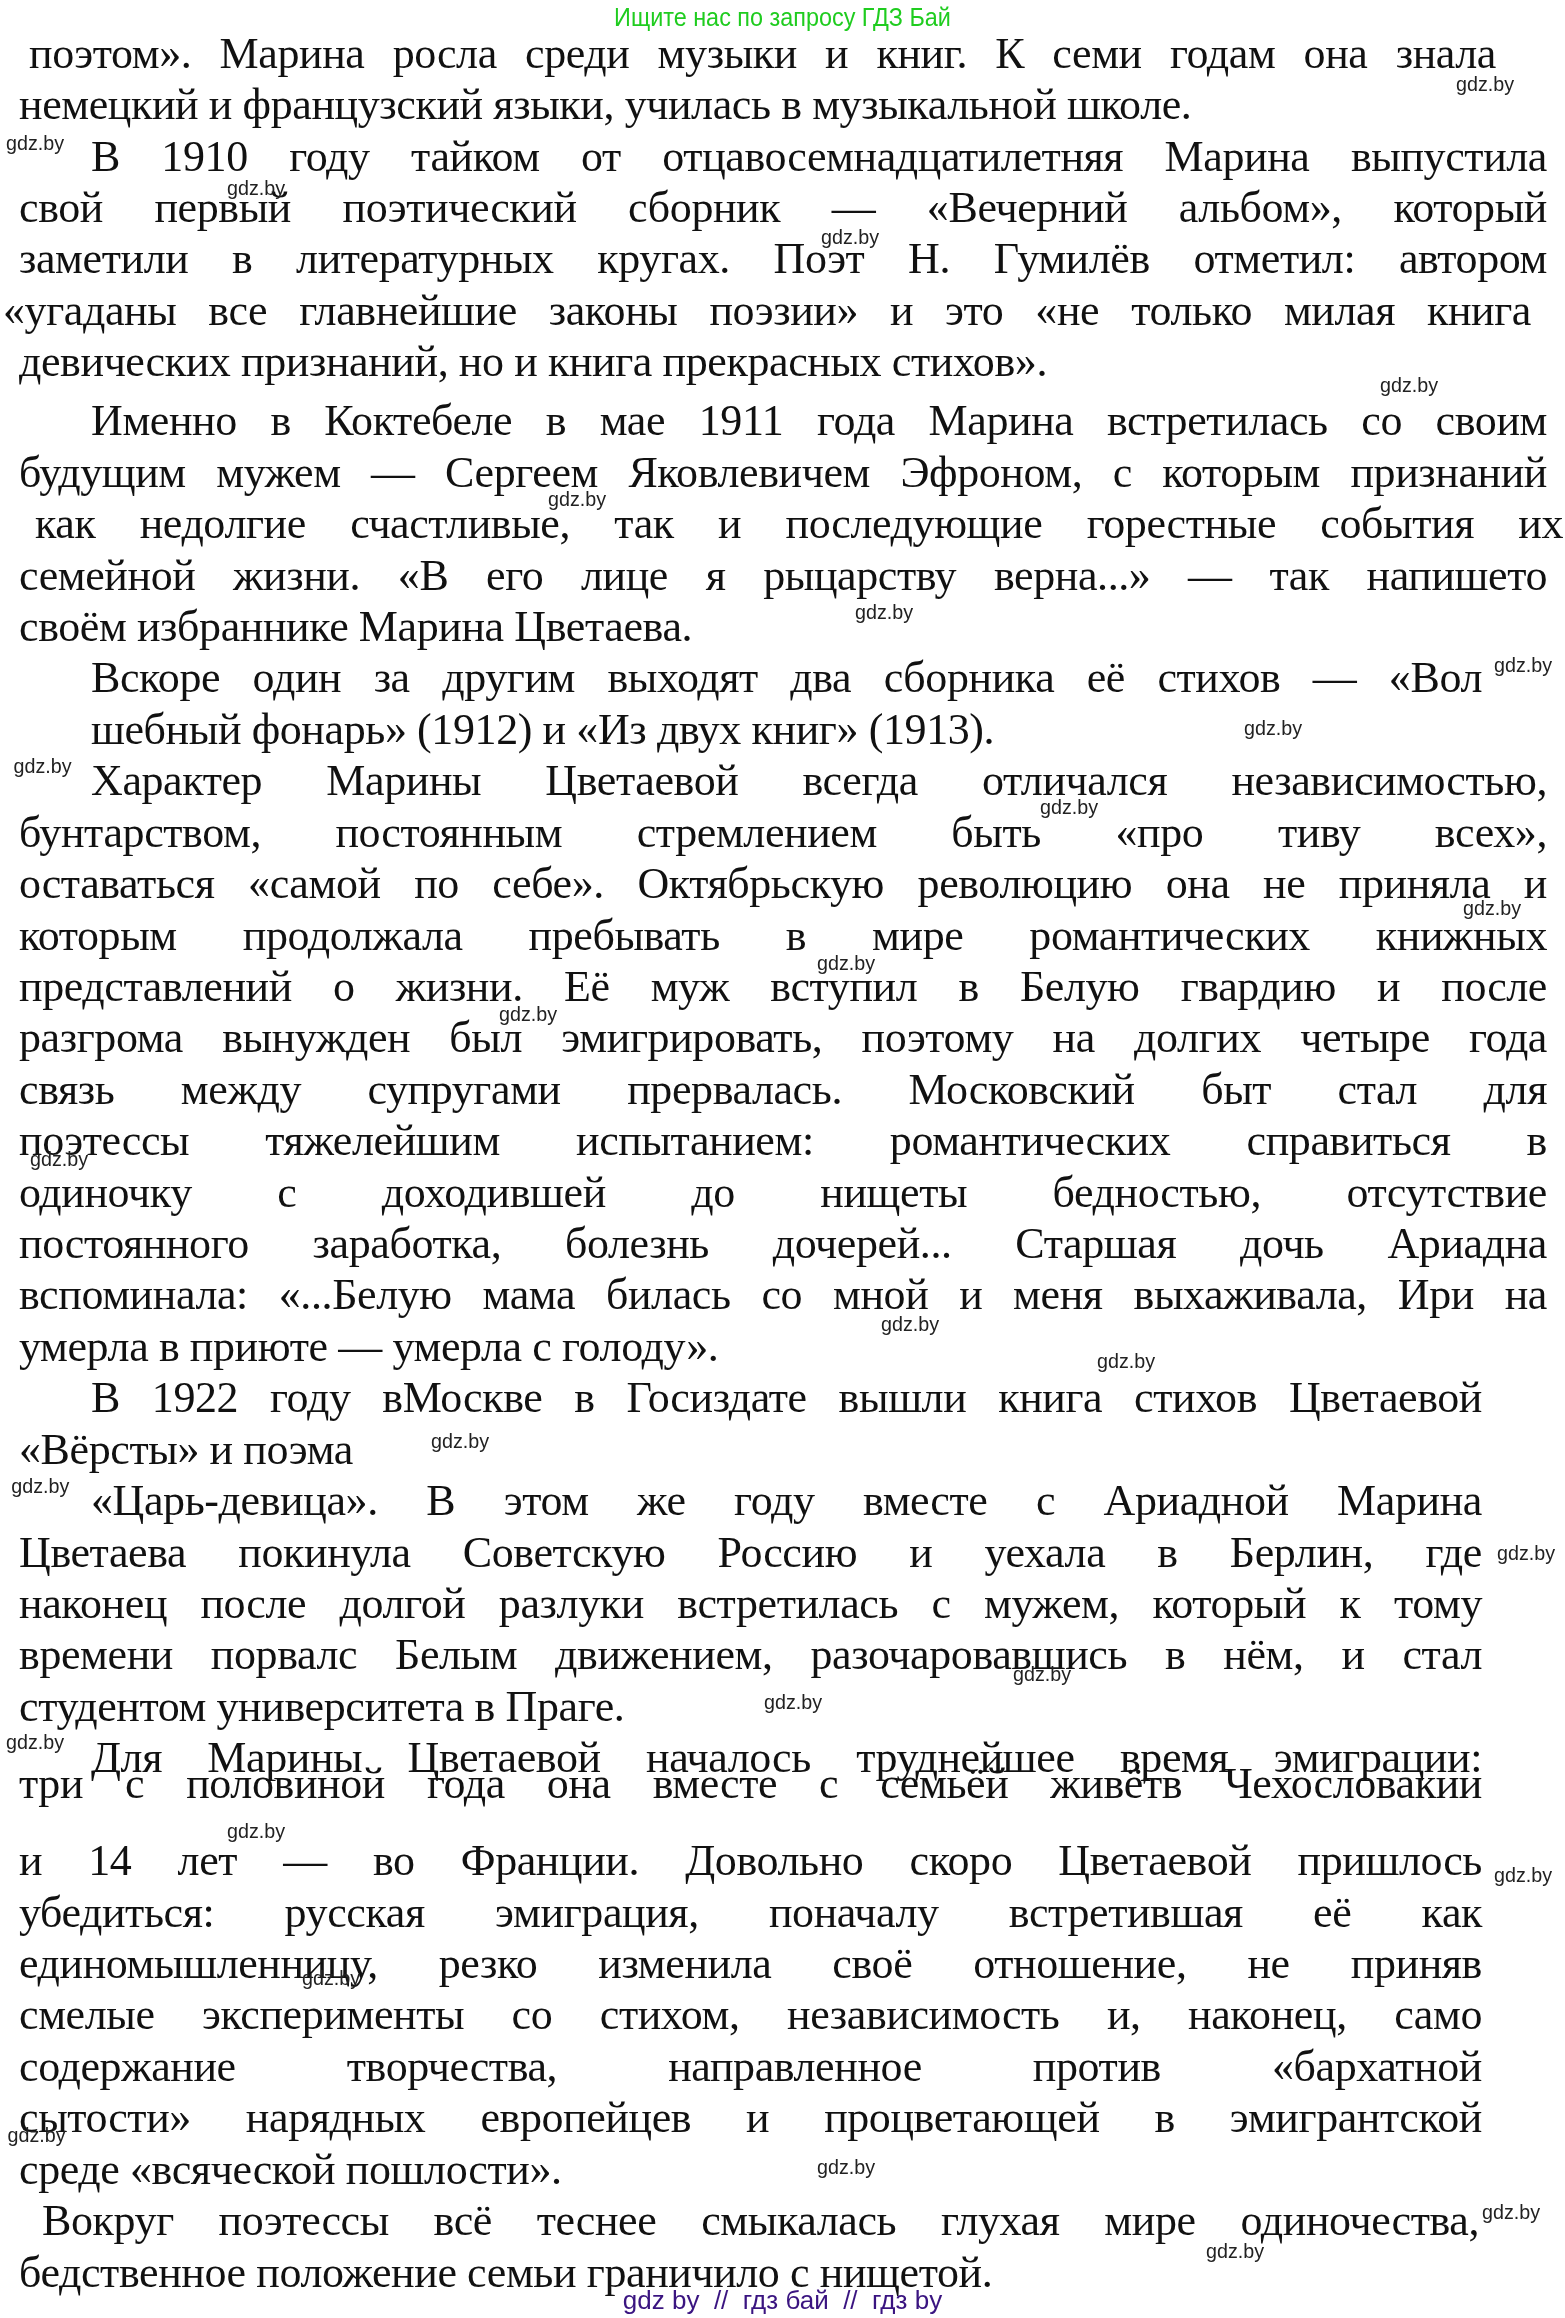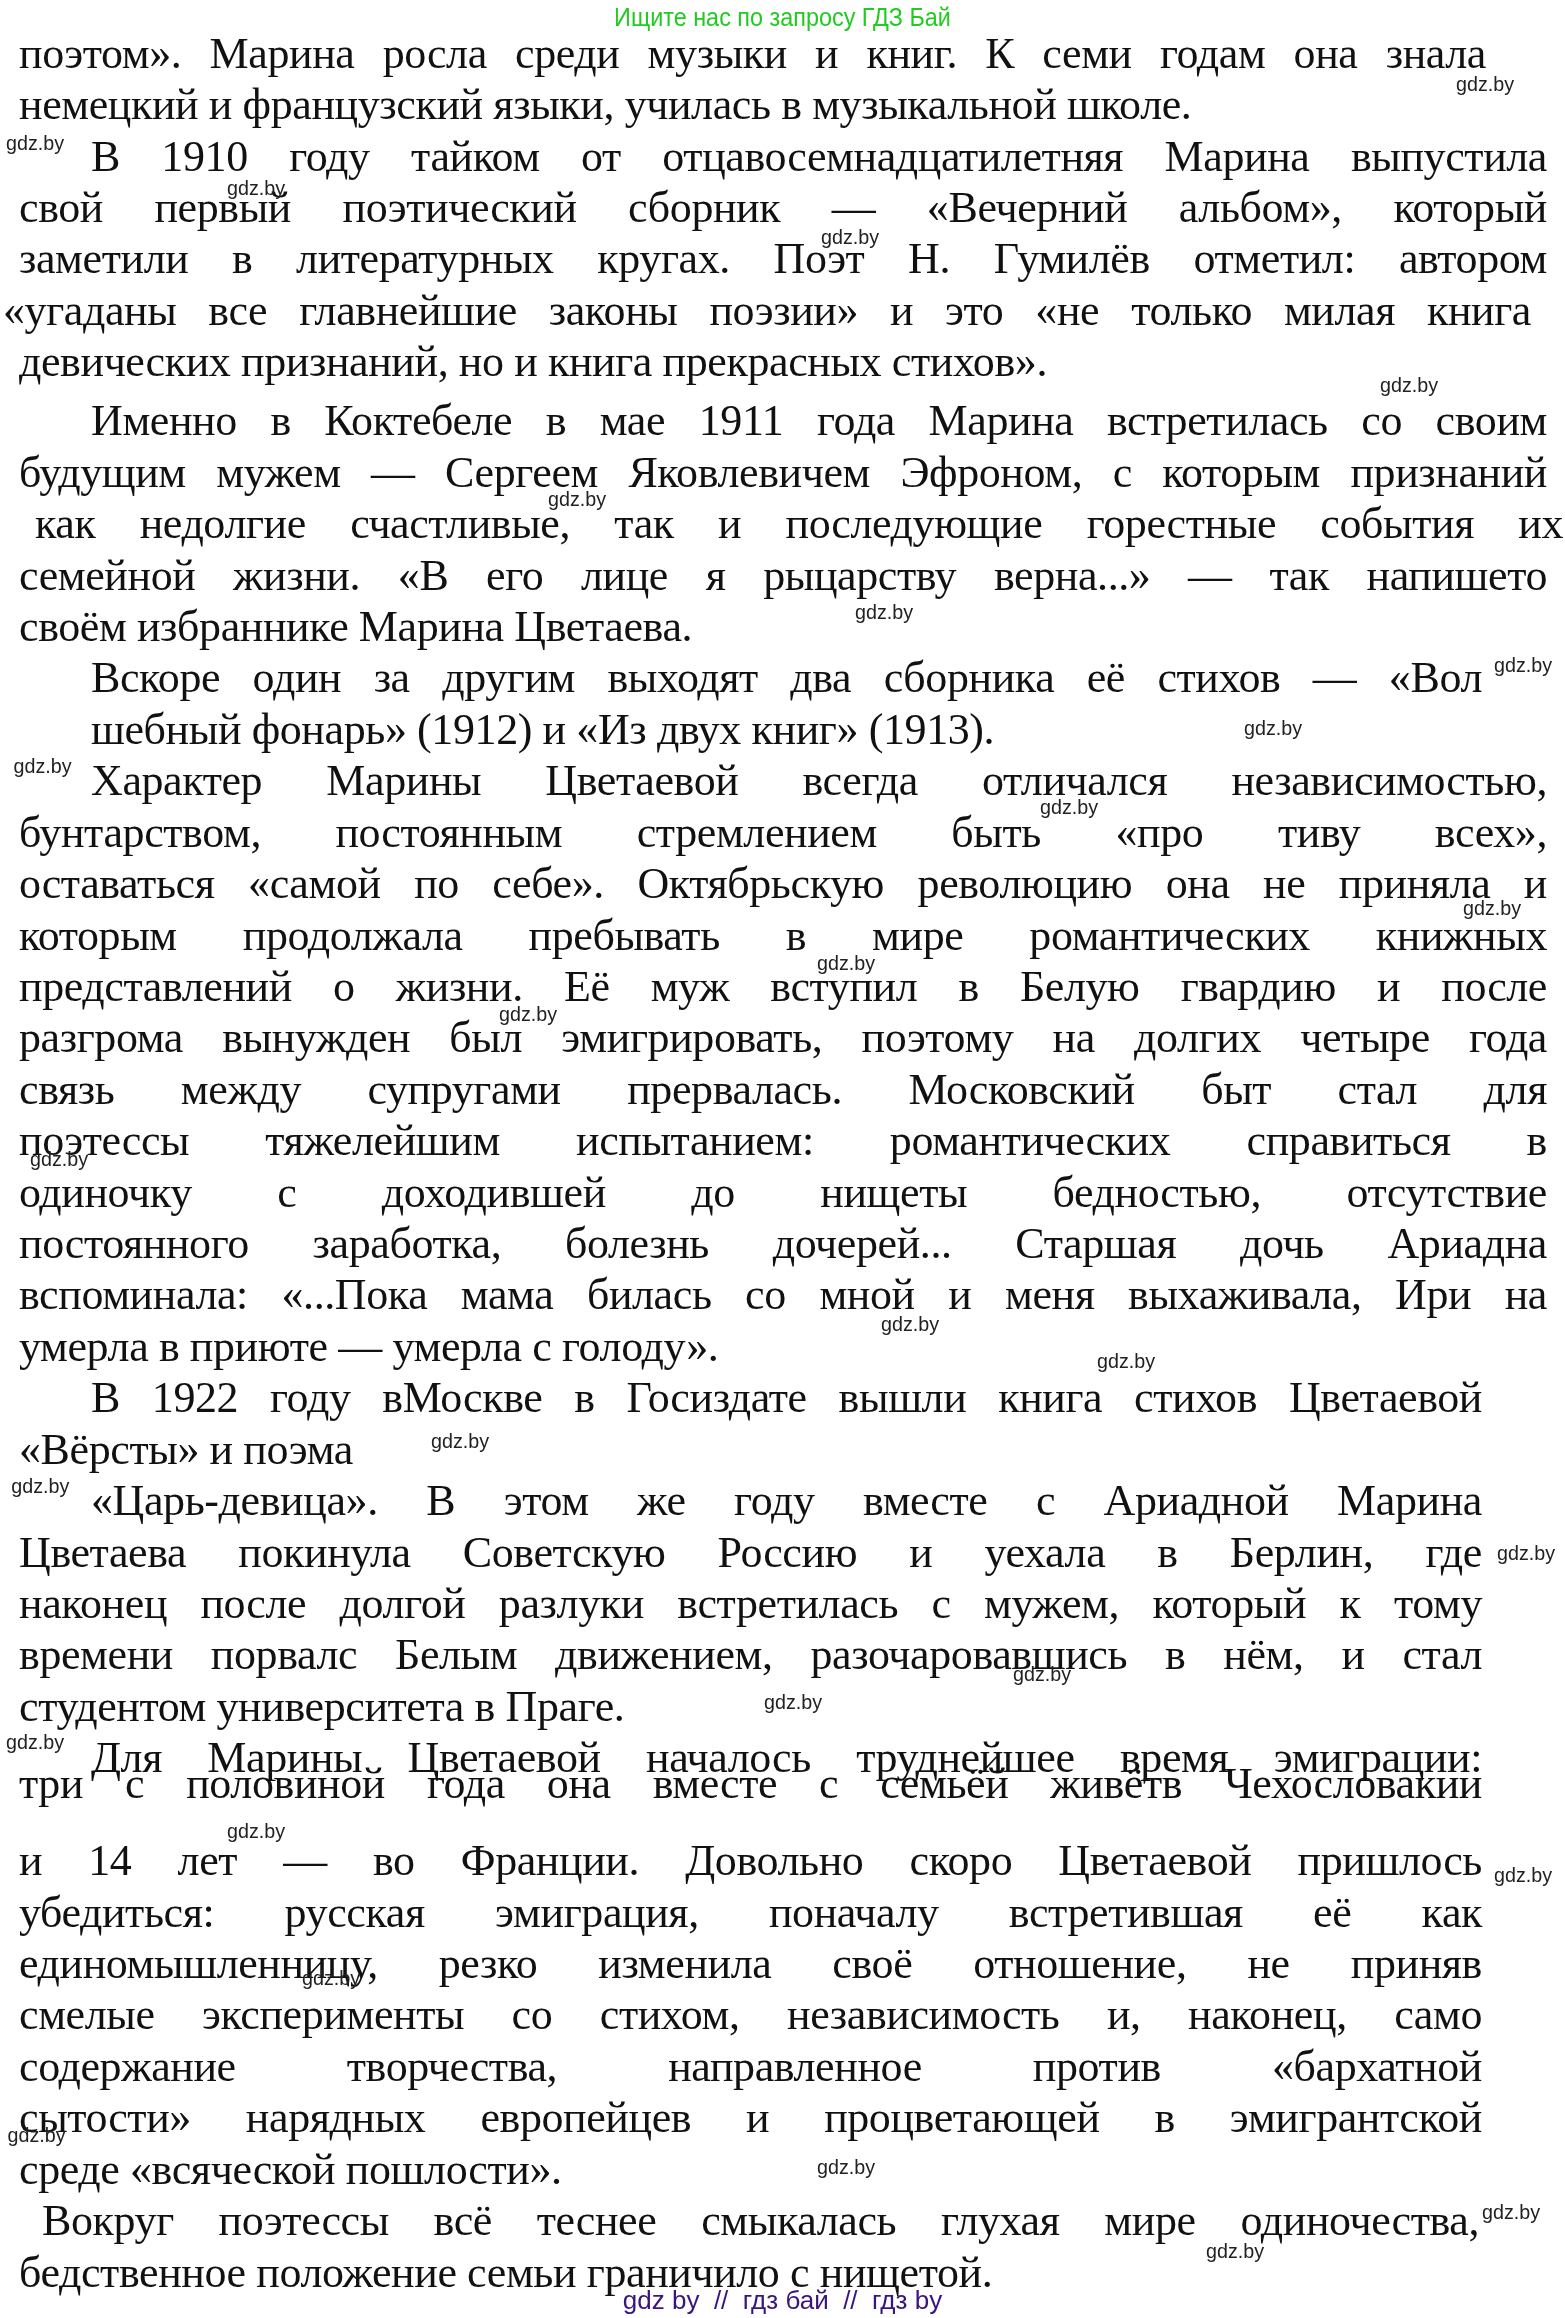--- a/index.html
+++ b/index.html
@@ -27,21 +27,21 @@
     font-size:19.7px; color:#222222; line-height:21px; white-space:nowrap;
   }
 </style>
 </head>
 <body>
 
 <div class="header">Ищите нас по запросу ГДЗ Бай</div>
 
 <div id="text-body">
 
-  <div class="line" style="left:19px;top:29px;width:1467px">поэтом». Марина росла среди музыки и книг. К семи годам она  знала</div>
+  <div class="line" style="left:29px;top:29px;width:1467px">поэтом». Марина росла среди музыки и книг. К семи годам она  знала</div>
   <div class="line left" style="left:19px;top:80px;width:1437px">немецкий и французский языки, училась в музыкальной школе.</div>
 
   <div class="line" style="left:91px;top:132px;width:1456px">В 1910 году тайком от отцавосемнадцатилетняя Марина выпустила</div>
   <div class="line" style="left:19px;top:183px;width:1528px">свой первый поэтический сборник — «Вечерний альбом», который</div>
   <div class="line" style="left:19px;top:234px;width:1528px">заметили в литературных кругах. Поэт Н. Гумилёв отметил: автором</div>
   <div class="line" style="left:3px;top:286px;width:1528px">«угаданы все главнейшие законы поэзии» и это «не только милая книга</div>
   <div class="line left" style="left:19px;top:337px;width:1286px">девических признаний, но и книга прекрасных стихов».</div>
 
   <div class="line" style="left:91px;top:396px;width:1456px">Именно в Коктебеле в мае 1911 года Марина встретилась со своим</div>
   <div class="line" style="left:19px;top:448px;width:1528px">будущим мужем — Сергеем Яковлевичем Эфроном, с которым признаний</div>
@@ -55,21 +55,21 @@
   <div class="line" style="left:91px;top:756px;width:1456px">Характер Марины Цветаевой всегда отличался независимостью,</div>
   <div class="line" style="left:19px;top:808px;width:1528px">бунтарством, постоянным стремлением быть «про тиву всех»,</div>
   <div class="line" style="left:19px;top:859px;width:1528px">оставаться «самой по себе». Октябрьскую революцию она не приняла и</div>
   <div class="line" style="left:19px;top:911px;width:1528px">которым продолжала пребывать в мире романтических книжных</div>
   <div class="line" style="left:19px;top:962px;width:1528px">представлений о жизни. Её муж вступил в Белую гвардию и после</div>
   <div class="line" style="left:19px;top:1013px;width:1528px">разгрома вынужден был эмигрировать, поэтому на долгих четыре года</div>
   <div class="line" style="left:19px;top:1065px;width:1528px">связь между супругами прервалась. Московский быт стал для</div>
   <div class="line" style="left:19px;top:1116px;width:1528px">поэтессы тяжелейшим испытанием: романтических справиться в</div>
   <div class="line" style="left:19px;top:1168px;width:1528px">одиночку с доходившей до нищеты бедностью, отсутствие</div>
   <div class="line" style="left:19px;top:1219px;width:1528px">постоянного заработка, болезнь дочерей... Старшая дочь Ариадна</div>
-  <div class="line" style="left:19px;top:1270px;width:1528px">вспоминала: «...Пока мама билась со мной и меня выхаживала, Ири на</div>
+  <div class="line" style="left:19px;top:1270px;width:1528px">вспоминала: «...Белую мама билась со мной и меня выхаживала, Ири на</div>
   <div class="line left" style="left:19px;top:1322px;width:907px">умерла в приюте — умерла с голоду».</div>
 
   <div class="line" style="left:91px;top:1373px;width:1391px">В 1922 году вМоскве в Госиздате вышли книга стихов Цветаевой</div>
   <div class="line left" style="left:19px;top:1425px;width:454px">«Вёрсты» и поэма</div>
   <div class="line" style="left:91px;top:1476px;width:1391px">«Царь-девица». В этом же году вместе с Ариадной Марина</div>
   <div class="line" style="left:19px;top:1528px;width:1463px">Цветаева покинула Советскую Россию и уехала в Берлин, где</div>
   <div class="line" style="left:19px;top:1579px;width:1463px">наконец после долгой разлуки встретилась с мужем, который к тому</div>
   <div class="line" style="left:19px;top:1630px;width:1463px">времени порвалс Белым движением, разочаровавшись в нём, и стал</div>
   <div class="line left" style="left:19px;top:1682px;width:756px">студентом университета в Праге.</div>
 

